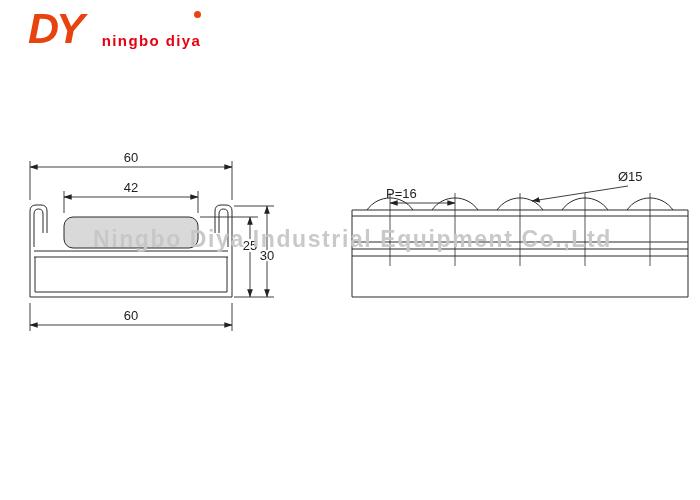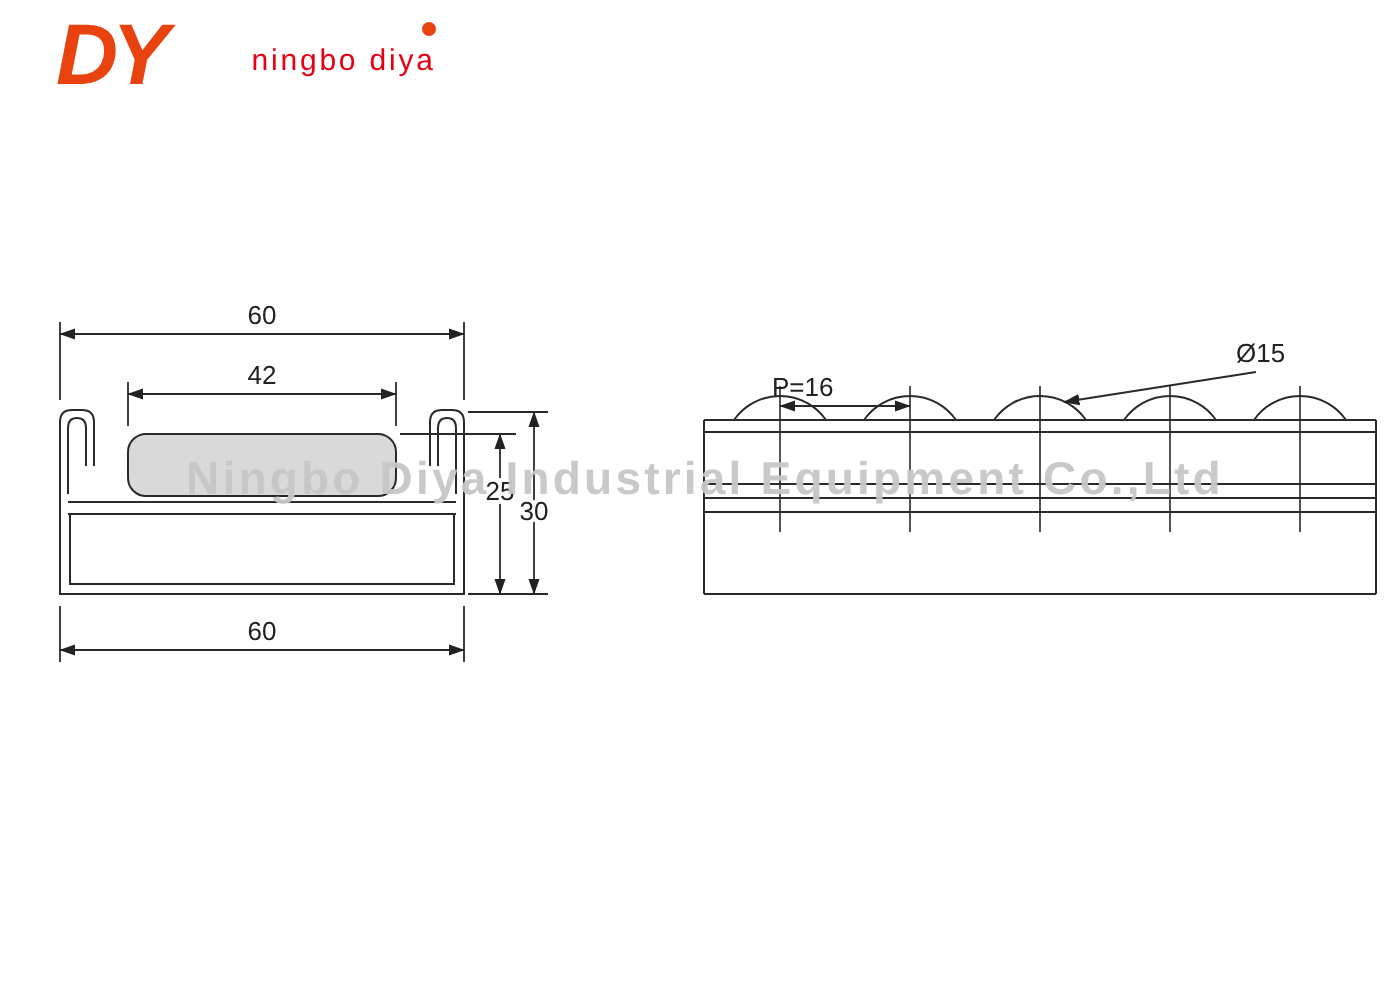--- a/index.html
+++ b/index.html
@@ -1,28 +1,28 @@
 <!DOCTYPE html>
 <html><head>
 <meta charset="utf-8">
 <style>
   * { margin:0; padding:0; box-sizing:border-box; }
   html,body { background:#ffffff; }
   body { font-family:"Liberation Sans", sans-serif; }
   .page { position:relative; width:700px; height:500px; background:#ffffff; overflow:hidden; }
 
   
-  .logo { position:absolute; left:28px; top:8px; display:flex; align-items:center; gap:20px; z-index:4; }
+  .logo { position:absolute; left:28px; top:8px; display:flex; align-items:flex-end; gap:8px; z-index:4; }
   .logo-dy { position:relative; font-size:43px; font-weight:900; font-style:italic;
              color:#e8430f; line-height:0.95; letter-spacing:-3px; padding-right:10px; }
   .logo-dot { position:absolute; right:0px; top:3px; width:7px; height:7px;
               border-radius:50%; background:#e8430f; }
   .logo-names { display:flex; flex-direction:column; padding-top:3px; }
   .logo-cn { font-size:22px; font-weight:700; color:#e60012; letter-spacing:3px; line-height:1.05; }
-  .logo-en { font-size:15px; font-weight:400; color:#e60012; letter-spacing:1.4px; margin-top:2px; margin-left:14px; }
+  .logo-en { font-size:15px; font-weight:700; color:#e60012; letter-spacing:1.4px; margin-top:2px; margin-left:2px; }
 
   
   .watermark { position:absolute; left:93px; top:226px; z-index:3;
                font-size:23px; font-weight:700; letter-spacing:1.6px;
                color:#c7c7c7; white-space:nowrap; opacity:0.95; }
 
   
   svg.drawing { position:absolute; left:0; top:0; z-index:1; }
   svg text { font-family:"Liberation Sans", sans-serif; fill:#222222; }
   .dim-text { font-size:13px; }

